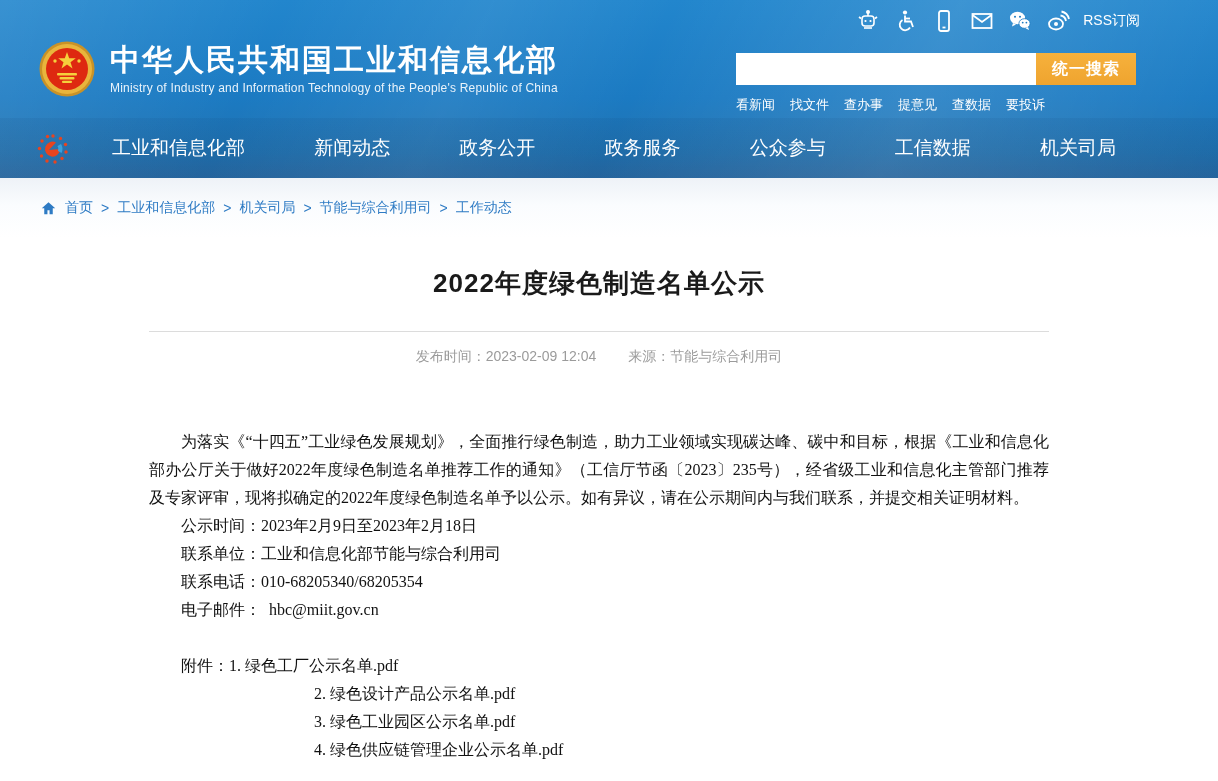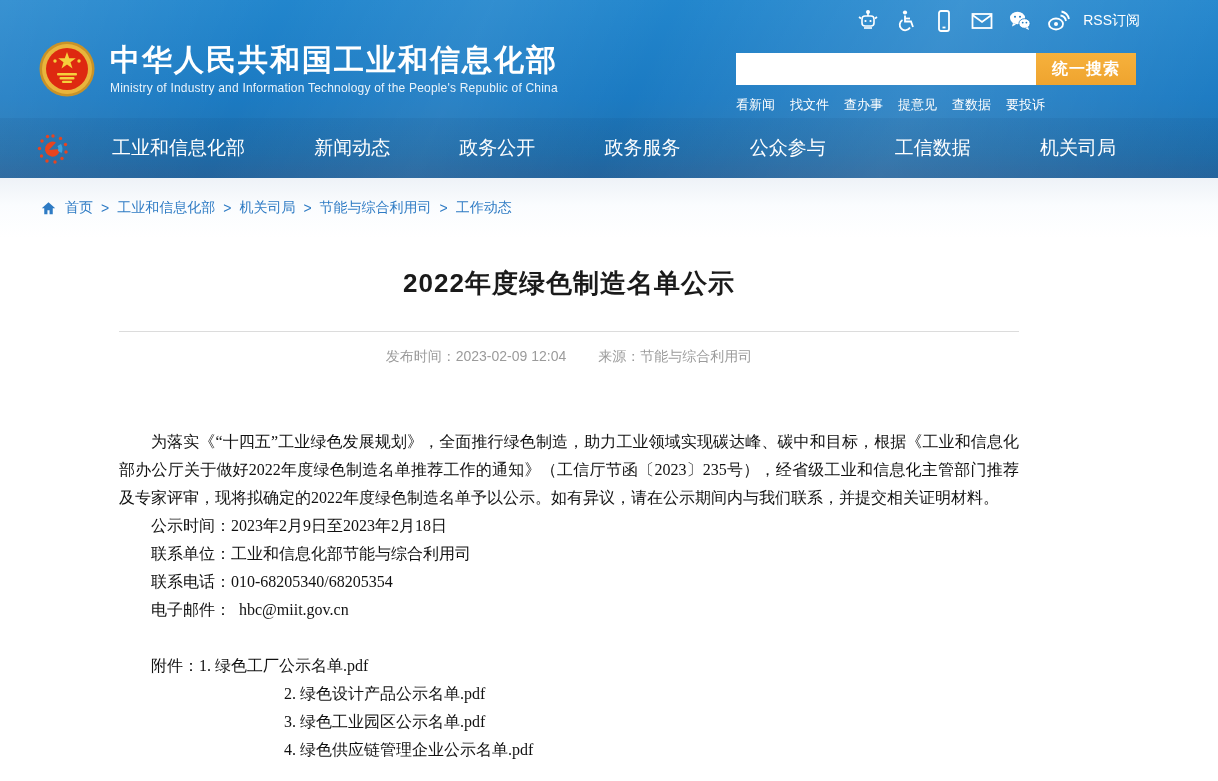--- a/index.html
+++ b/index.html
@@ -62,21 +62,21 @@
   .breadcrumb {
     position: absolute; left: 40px; top: 0; height: 60px;
     display: flex; align-items: center; gap: 8px;
     font-size: 14px; color: #2e7bc4;
   }
   .home-icon { width: 17px; height: 17px; display: flex; }
   .crumb { color: #2e7bc4; cursor: pointer; white-space: nowrap; }
   .crumb-sep { color: #2e7bc4; }
 
   
-  .article { position: absolute; top: 238px; left: 119px; width: 900px; }
+  .article { position: absolute; top: 238px; left: 149px; width: 900px; }
   .article-title {
     text-align: center; font-size: 26px; font-weight: bold; color: #1a1a1a;
     margin-top: 28px; letter-spacing: 1px;
   }
   .article-divider { height: 1px; background: #dcdcdc; margin-top: 30px; }
   .article-meta { text-align: center; margin-top: 16px; font-size: 14px; color: #9b9b9b; }
   .meta-source-label { margin-left: 32px; }
 
   .article-body {
     margin-top: 62px; font-size: 16px; line-height: 28px; color: #111111;

